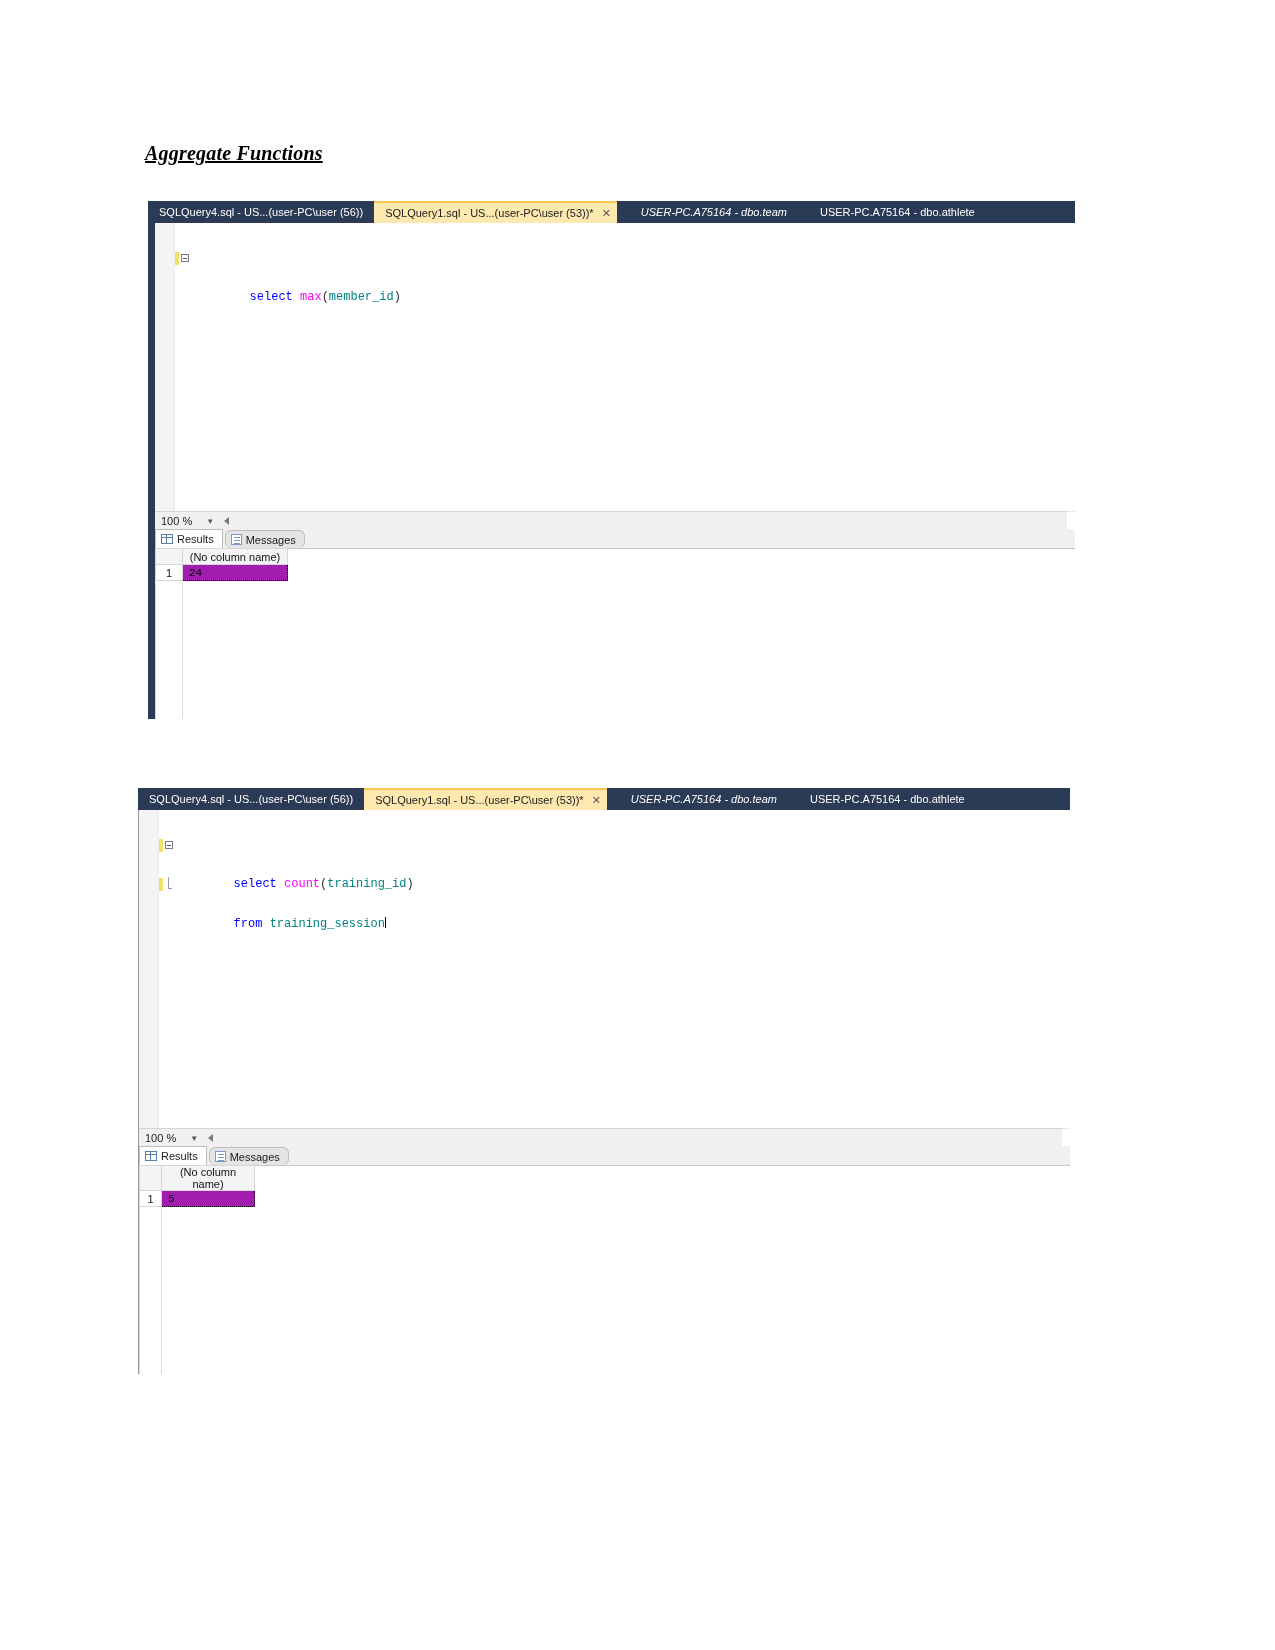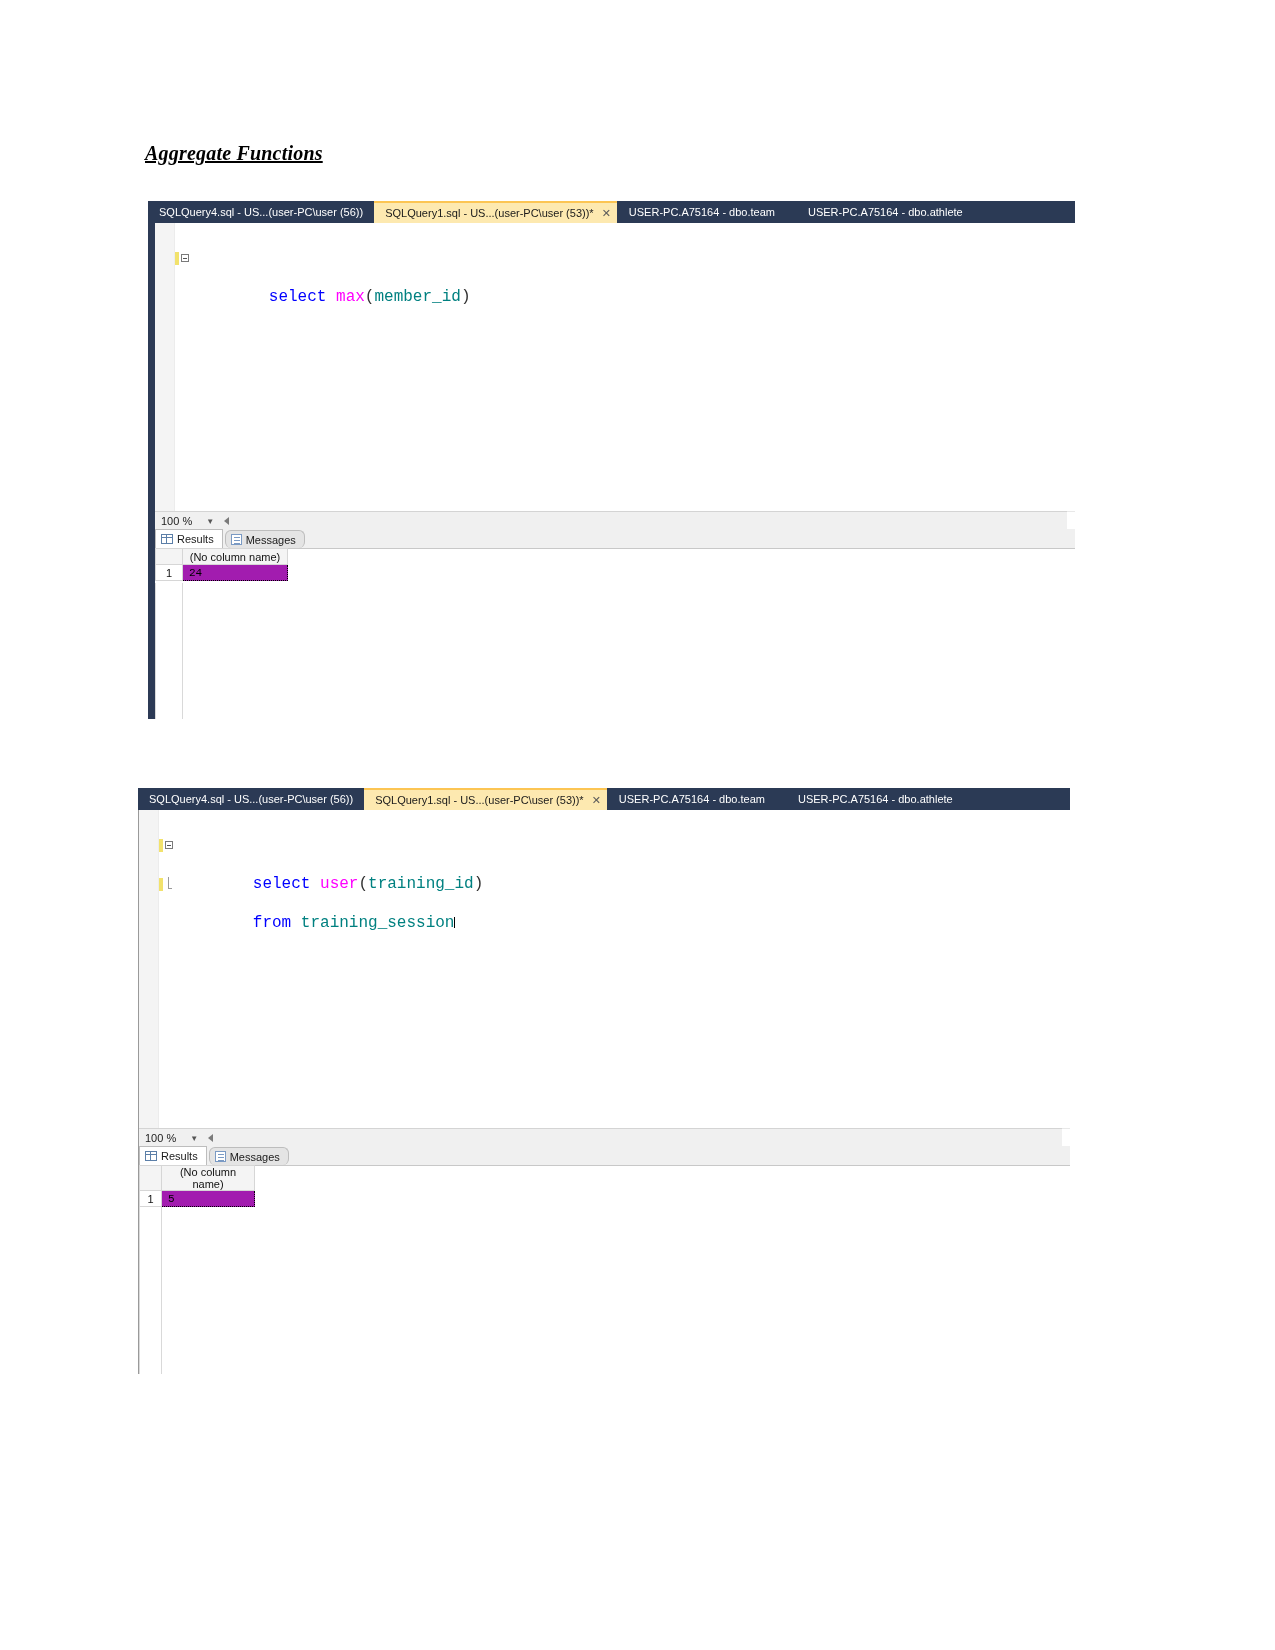--- a/index.html
+++ b/index.html
@@ -89,21 +89,21 @@
     color: #1a1a1a;
     border-top: 2px solid #fcc553;
     padding-right: 6px;
   }
   .tab .close-x {
     margin-left: 8px;
     font-size: 11px;
     color: #5a5a5a;
     line-height: 1;
   }
-  .tab.sep-left { padding-left: 12px; }
+  .tab.sep-left { padding-left: 24px; font-style: italic; }
 
   
   .editor {
     position: absolute;
     left: 7px;
     top: 22px;
     right: 0;
     height: 288px;
     background: #ffffff;
     border-bottom: 1px solid #e8e8e8;
@@ -120,21 +120,21 @@
     width: 19px;
     background: #f4f4f4;
     border-right: 1px solid #ececec;
   }
   .code-area {
     position: absolute;
     left: 20px;
     top: 3px;
     right: 0;
     font-family: "Liberation Mono", monospace;
-    font-size: 16px;
+    font-size: 12px;
     line-height: 13px;
     white-space: pre;
   }
   .code-line {
     position: relative;
     height: 13px;
     padding-left: 17px;
   }
   
   .chg {
@@ -443,21 +443,21 @@
       <span>USER-PC.A75164 - dbo.athlete</span>
     </div>
   </div>
 
   <div class="editor">
     <div class="editor-gutter-bg"></div>
     <div class="code-area">
       <div class="code-line">
         <span class="chg yellow"></span>
         <span class="outline-box"></span>
-        <span class="kw">select</span><span class="pn"> </span><span class="fn">user</span><span class="pn">(</span><span class="id">training_id</span><span class="pn">)</span>
+        <span class="kw">select</span><span class="pn"> </span><span class="fn">count</span><span class="pn">(</span><span class="id">training_id</span><span class="pn">)</span>
       </div>
       <div class="code-line">
         <span class="chg yellow"></span>
         <span class="outline-bracket"></span>
         <span class="kw">from</span><span class="pn"> </span><span class="id">training_session</span><span class="caret"></span>
       </div>
     </div>
   </div>
 
   <div class="zoombar">

